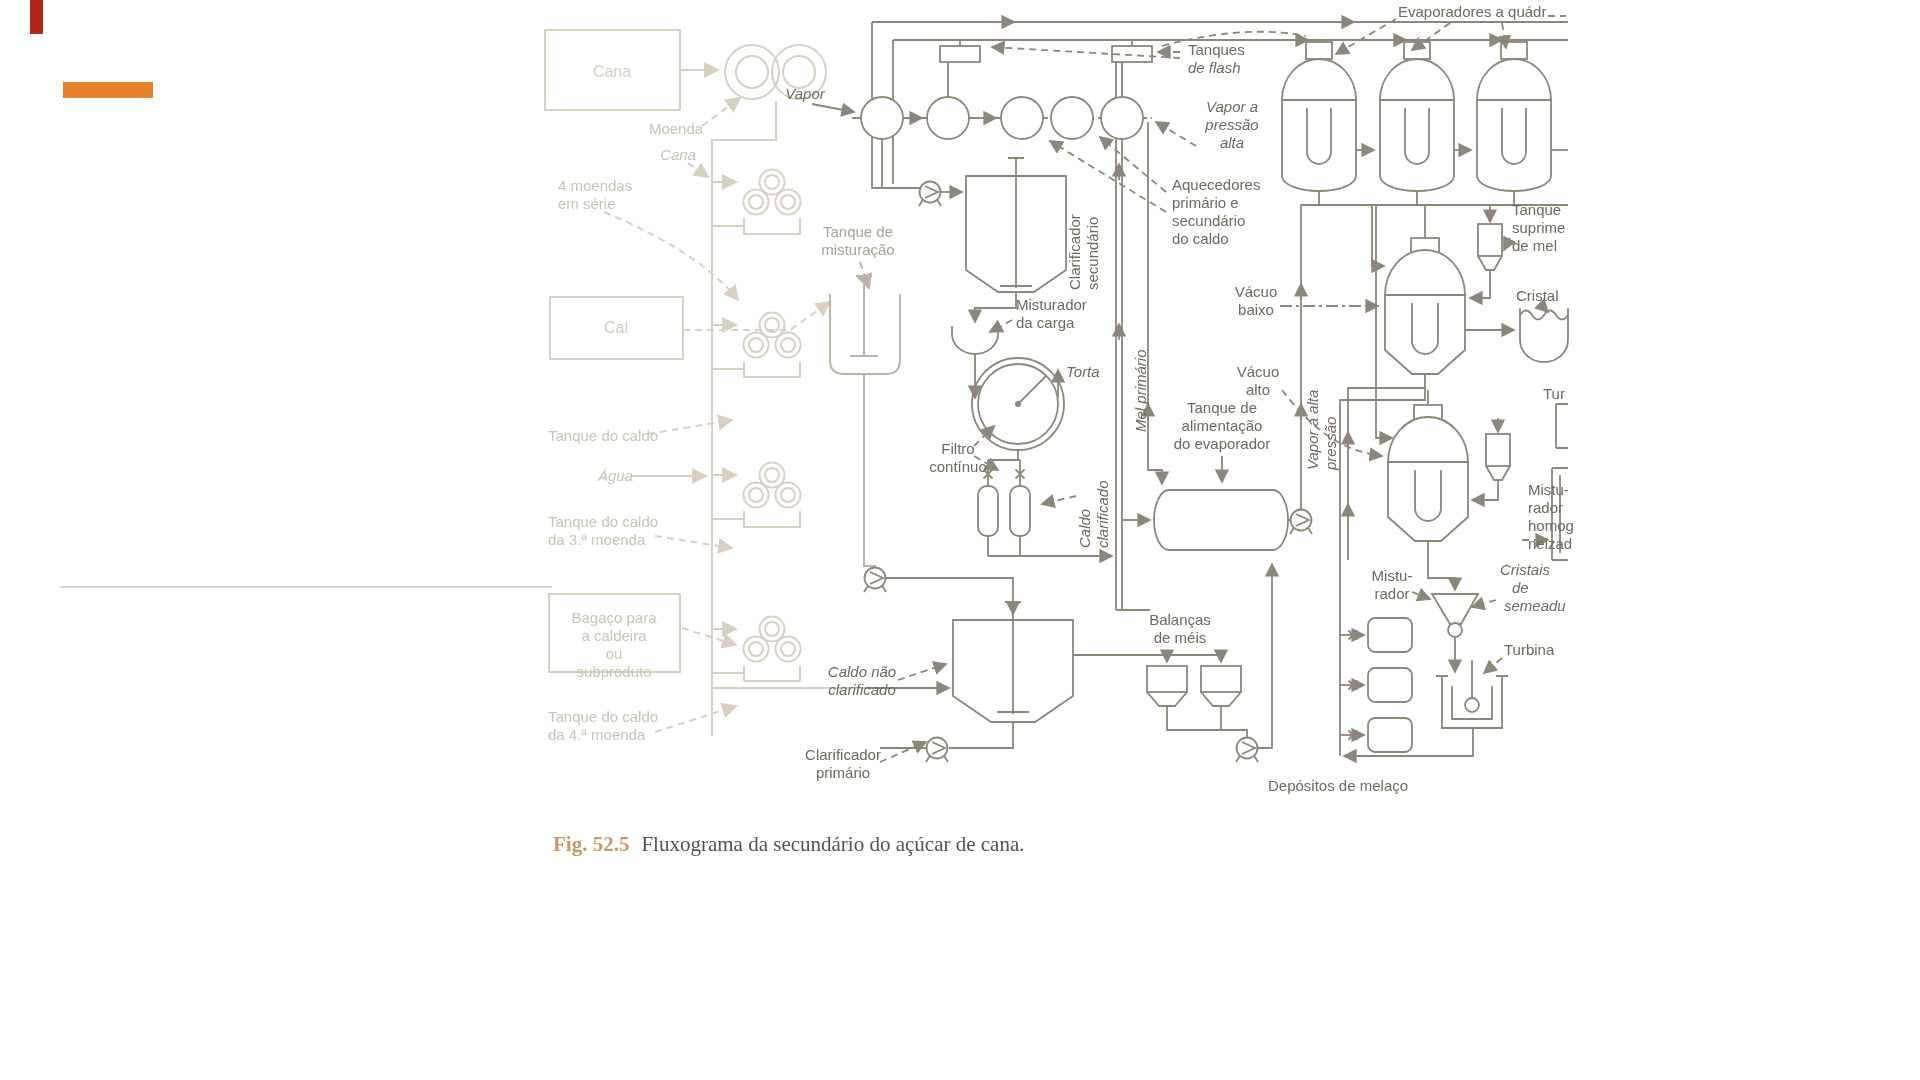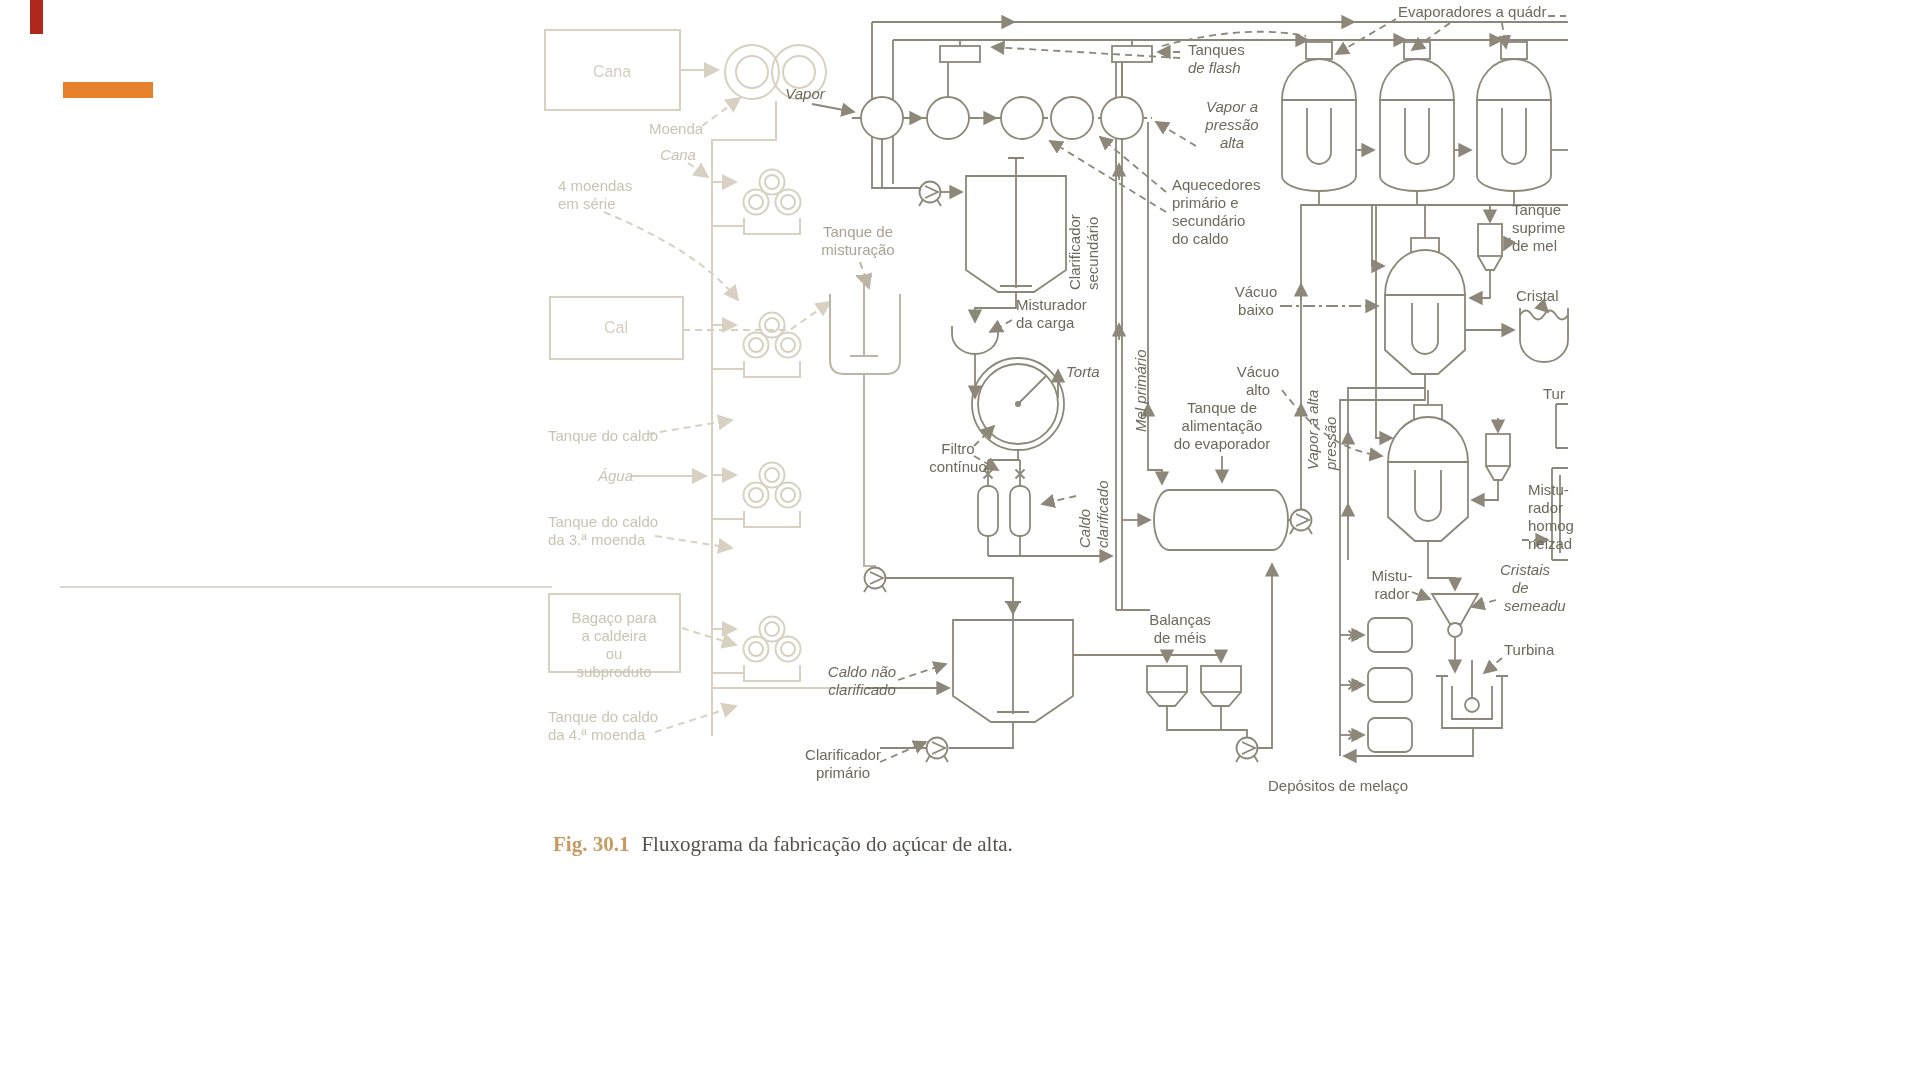--- a/index.html
+++ b/index.html
@@ -361,15 +361,15 @@
       <text class="t ti" x="1512" y="593">de</text>
       <text class="t ti" x="1504" y="611">semeadu</text>
       <text class="t" x="1392" y="581" text-anchor="middle">Mistu-</text>
       <text class="t" x="1392" y="599" text-anchor="middle">rador</text>
       <text class="t" x="1504" y="655">Turbina</text>
       <text class="t" x="1268" y="791">Depósitos de melaço</text>
     </g>
   </svg>
 
   <div class="caption">
-    <span class="fig">Fig. 30.1</span><span>Fluxograma da fabricação do açúcar de alta.</span>
+    <span class="fig">Fig. 52.5</span><span>Fluxograma da secundário do açúcar de cana.</span>
   </div>
 </div>
 
 </body></html>

